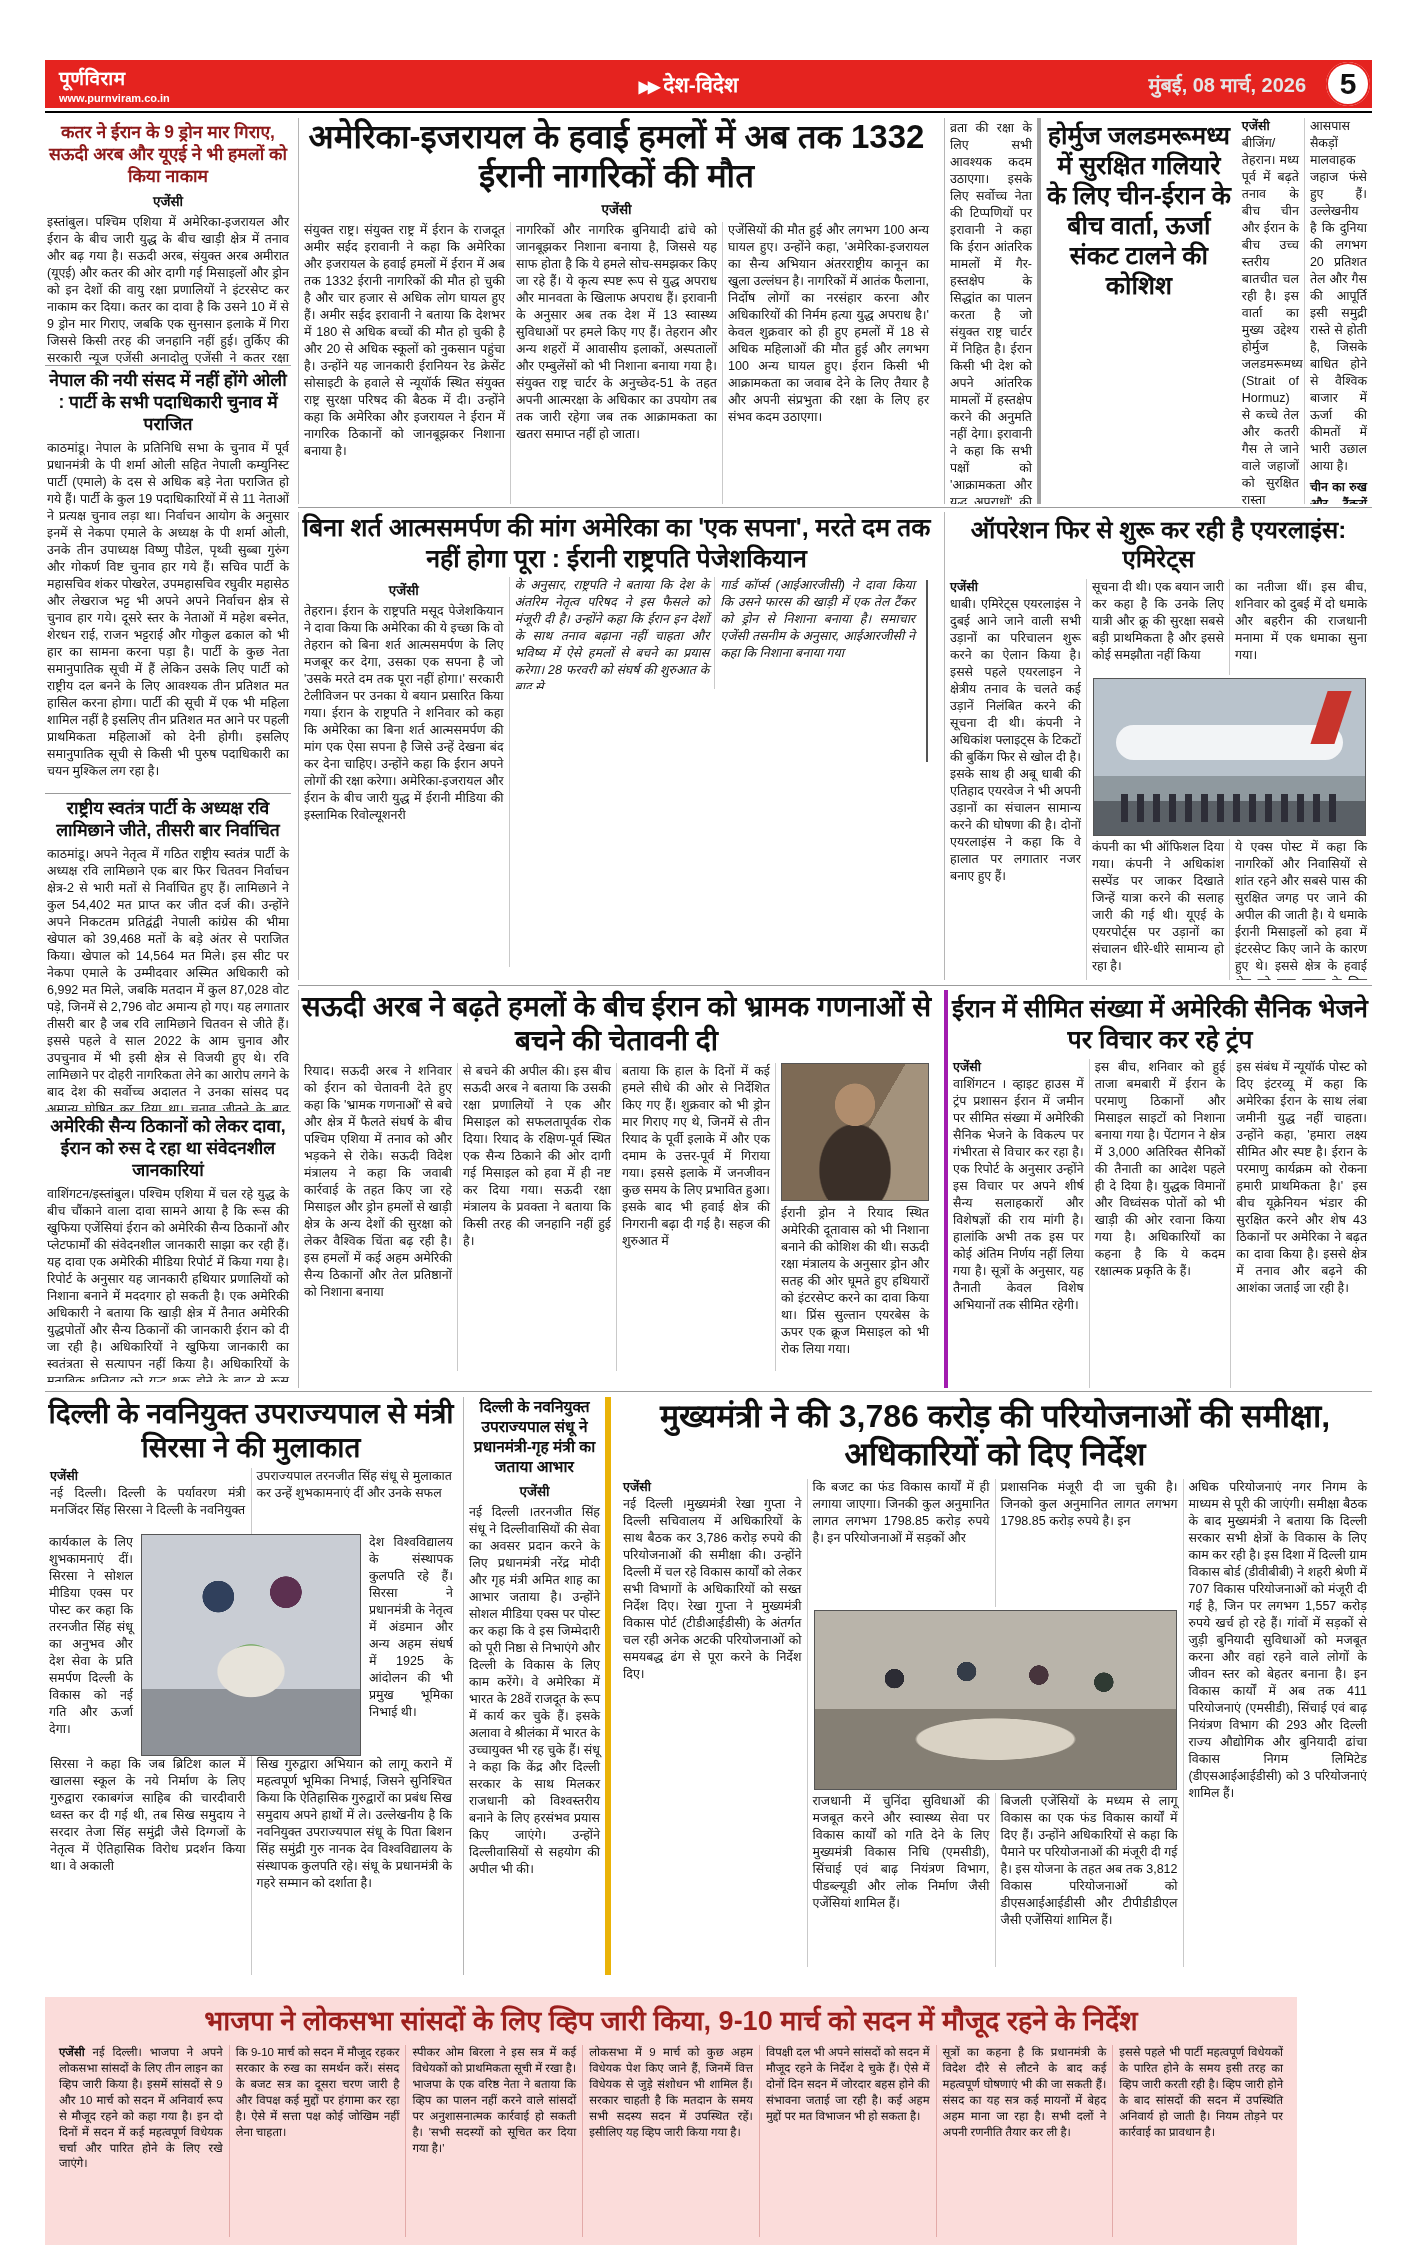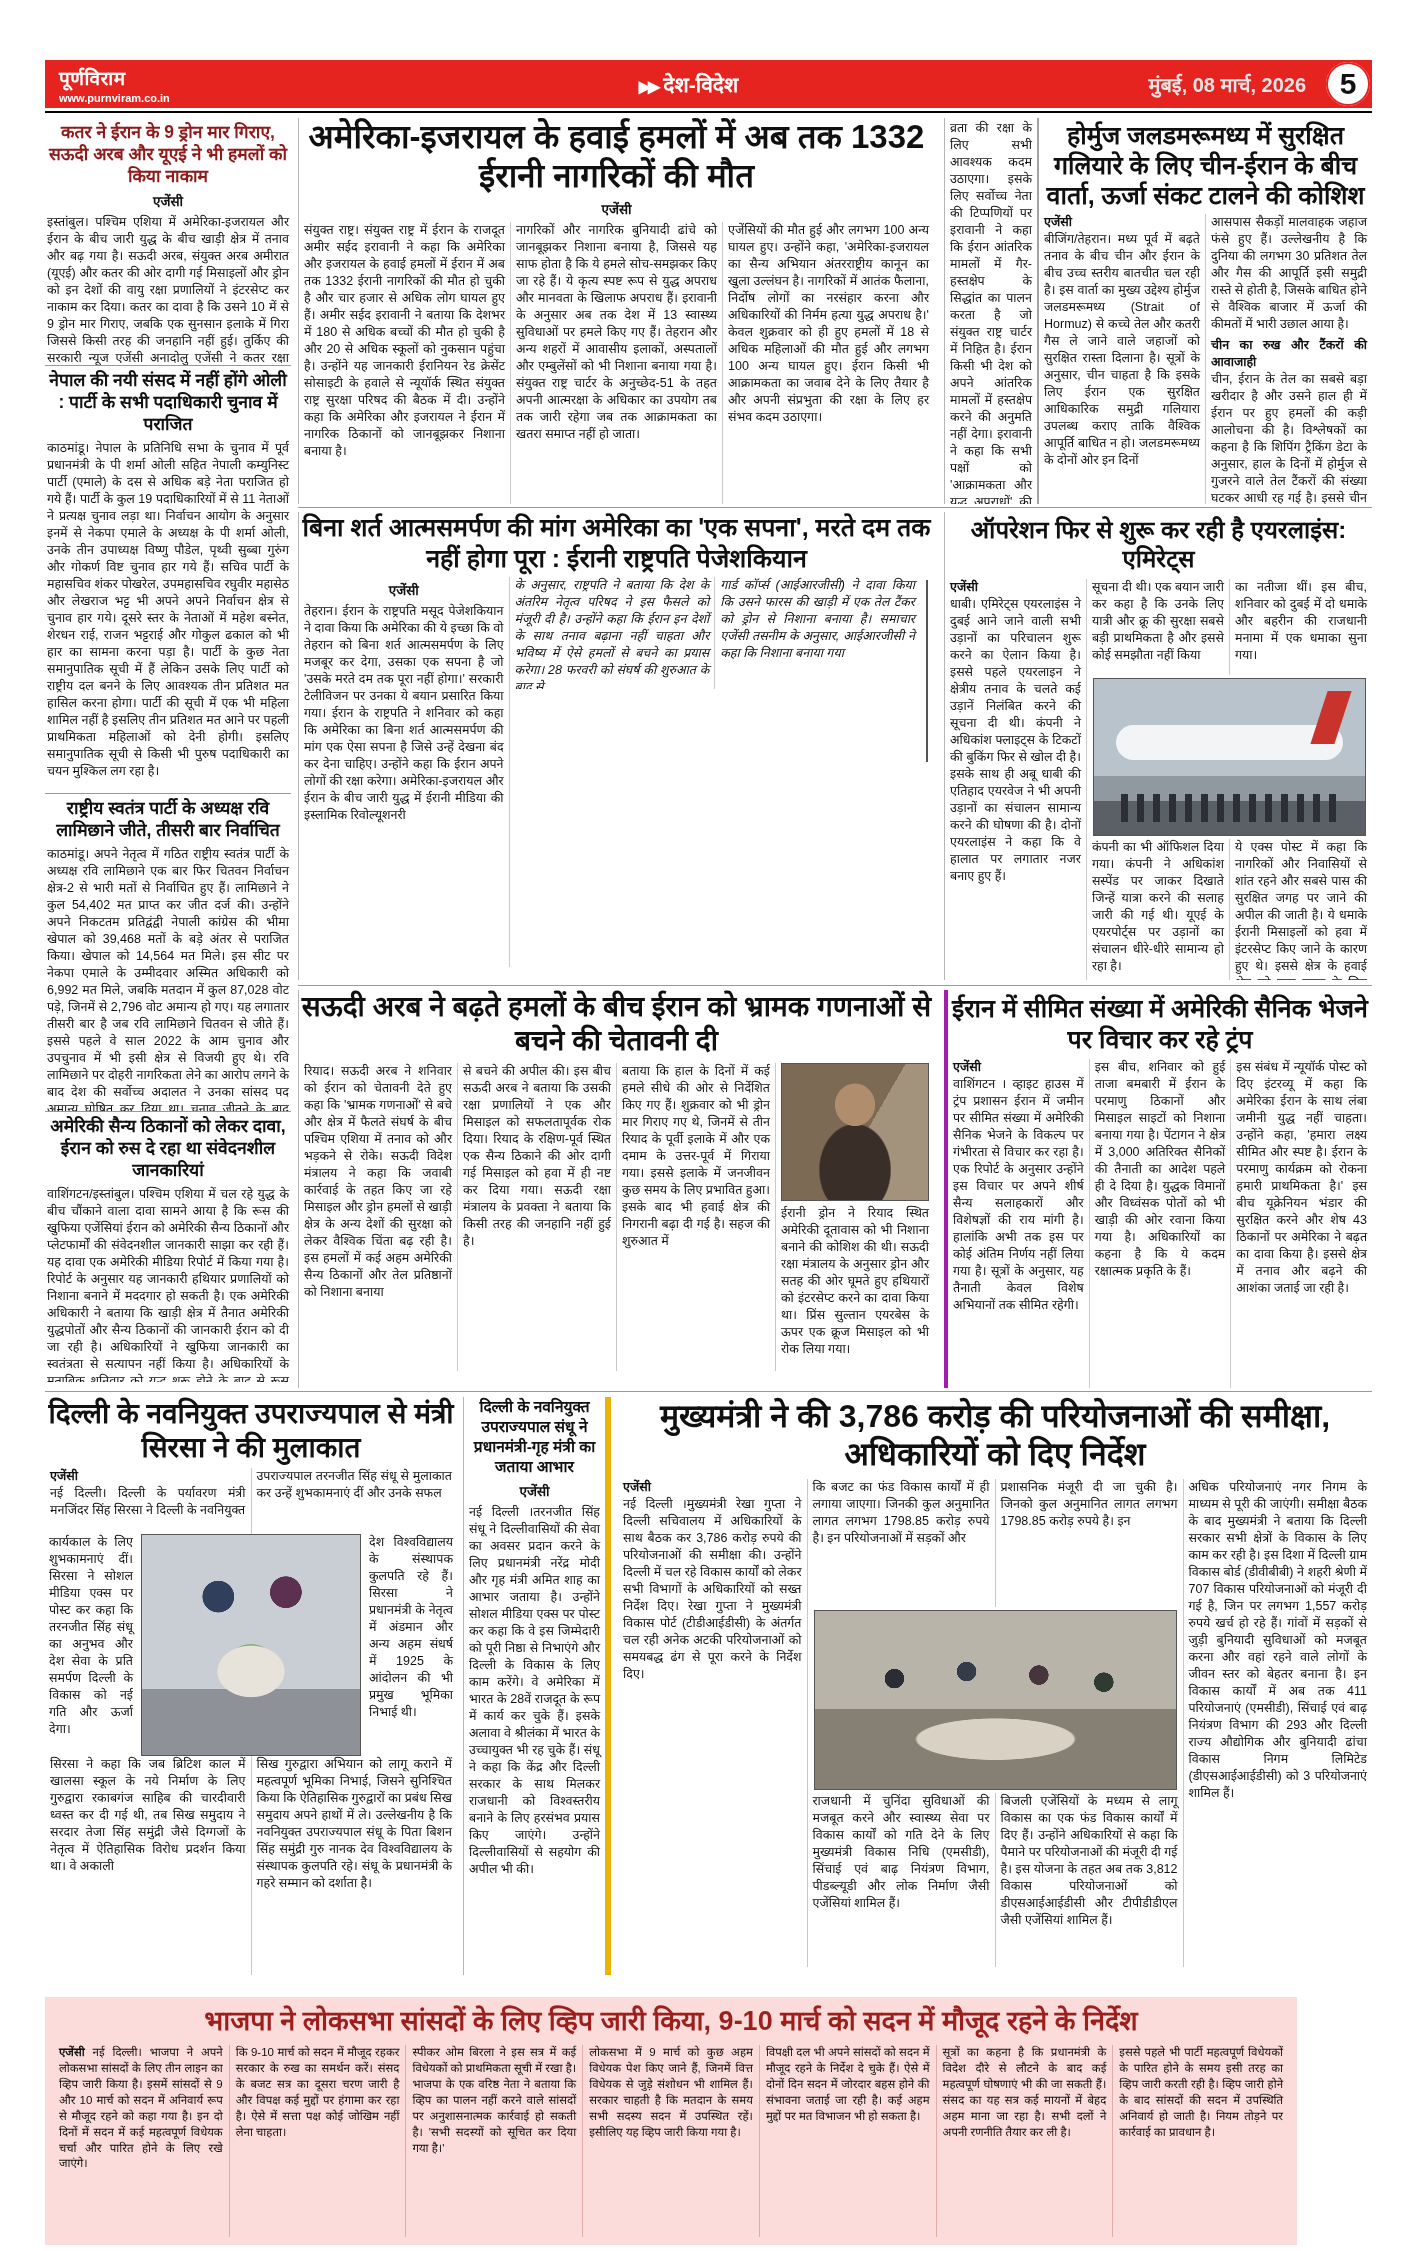--- a/index.html
+++ b/index.html
@@ -37,21 +37,21 @@
   .l-hl.red { color:#8e1a1a; }
 
   
   .main-art { left:298px; top:118px; width:636px; height:386px; }
   .main-hl { font-size:33px; line-height:1.18; }
   .main-body { height:288px; margin-top:2px; }
 
   
   .r1 { left:944px; top:118px; width:428px; height:386px; border-left:1px solid #b5b5b5; display:flex; }
   .r1-narrow { width:92px; padding:2px 5px; overflow:hidden; }
-  .r1-rest { flex:1; border-left:2px solid #a3a3a3; display:flex; flex-direction:column; }
+  .r1-rest { flex:1; border-left:4px solid #a3a3a3; display:flex; flex-direction:row; }
   .r1-hl { font-size:25px; line-height:1.2; padding:2px 4px 4px; }
   .r1-cols { flex:1; }
 
   
   .pez { left:298px; top:512px; width:636px; height:468px; }
   .pez-hl { font-size:25px; line-height:1.22; }
   .pez-body { display:flex; height:390px; margin-top:4px; }
   .pez-c1 { width:33%; padding:0 5px; overflow:hidden; }
   .pez-right { width:67%; border-left:1px solid #c9c9c9; display:flex; flex-direction:row;font-style:italic; }
   .pez-toprow,.pez-botrow { display:flex; overflow:hidden; }
@@ -195,21 +195,21 @@
   <section class="block r1">
     <p class="r1-narrow bodytxt">व्रता की रक्षा के लिए सभी आवश्यक कदम उठाएगा। इसके लिए सर्वोच्च नेता की टिप्पणियों पर इरावानी ने कहा कि ईरान आंतरिक मामलों में गैर-हस्तक्षेप के सिद्धांत का पालन करता है जो संयुक्त राष्ट्र चार्टर में निहित है। ईरान किसी भी देश को अपने आंतरिक मामलों में हस्तक्षेप करने की अनुमति नहीं देगा। इरावानी ने कहा कि सभी पक्षों को 'आक्रामकता और युद्ध अपराधों' की निंदा करने और क्षेत्र में शांति बहाल करने के प्रयास करने चाहिए। उन्होंने संयुक्त राष्ट्र से अंतरराष्ट्रीय शांति व सुरक्षा के लिए तत्काल कदम उठाने की अपील की।</p>
     <div class="r1-rest">
       <h1 class="hl r1-hl">होर्मुज जलडमरूमध्य में सुरक्षित गलियारे के लिए चीन-ईरान के बीच वार्ता, ऊर्जा संकट टालने की कोशिश</h1>
       <div class="cols r1-cols">
         <div class="col">
           <div class="byline-i bodytxt">एजेंसी</div>
           <p class="bodytxt">बीजिंग/तेहरान। मध्य पूर्व में बढ़ते तनाव के बीच चीन और ईरान के बीच उच्च स्तरीय बातचीत चल रही है। इस वार्ता का मुख्य उद्देश्य होर्मुज जलडमरूमध्य (Strait of Hormuz) से कच्चे तेल और कतरी गैस ले जाने वाले जहाजों को सुरक्षित रास्ता दिलाना है। सूत्रों के अनुसार, चीन चाहता है कि इसके लिए ईरान एक सुरक्षित आधिकारिक समुद्री गलियारा उपलब्ध कराए ताकि वैश्विक आपूर्ति बाधित न हो। जलडमरूमध्य के दोनों ओर इन दिनों</p>
         </div>
         <div class="col">
-          <p class="bodytxt">आसपास सैकड़ों मालवाहक जहाज फंसे हुए हैं। उल्लेखनीय है कि दुनिया की लगभग 30 प्रतिशत तेल और गैस की आपूर्ति इसी समुद्री रास्ते से होती है, जिसके बाधित होने से वैश्विक बाजार में ऊर्जा की कीमतों में भारी उछाल आया है।</p>
+          <p class="bodytxt">आसपास सैकड़ों मालवाहक जहाज फंसे हुए हैं। उल्लेखनीय है कि दुनिया की लगभग 20 प्रतिशत तेल और गैस की आपूर्ति इसी समुद्री रास्ते से होती है, जिसके बाधित होने से वैश्विक बाजार में ऊर्जा की कीमतों में भारी उछाल आया है।</p>
           <div class="subhead bodytxt">चीन का रुख और टैंकरों की आवाजाही</div>
           <p class="bodytxt">चीन, ईरान के तेल का सबसे बड़ा खरीदार है और उसने हाल ही में ईरान पर हुए हमलों की कड़ी आलोचना की है। विश्लेषकों का कहना है कि शिपिंग ट्रैकिंग डेटा के अनुसार, हाल के दिनों में होर्मुज से गुजरने वाले तेल टैंकरों की संख्या घटकर आधी रह गई है। इससे चीन समेत एशियाई देशों की रिफाइनरियों पर असर पड़ने लगा है। बीजिंग ने सभी पक्षों से संयम बरतने की अपील की है।</p>
         </div>
       </div>
     </div>
   </section>
 
   <div class="hrule hr-mid1"></div>
 
   <article class="block pez" style="border-left:1px solid #b5b5b5">

